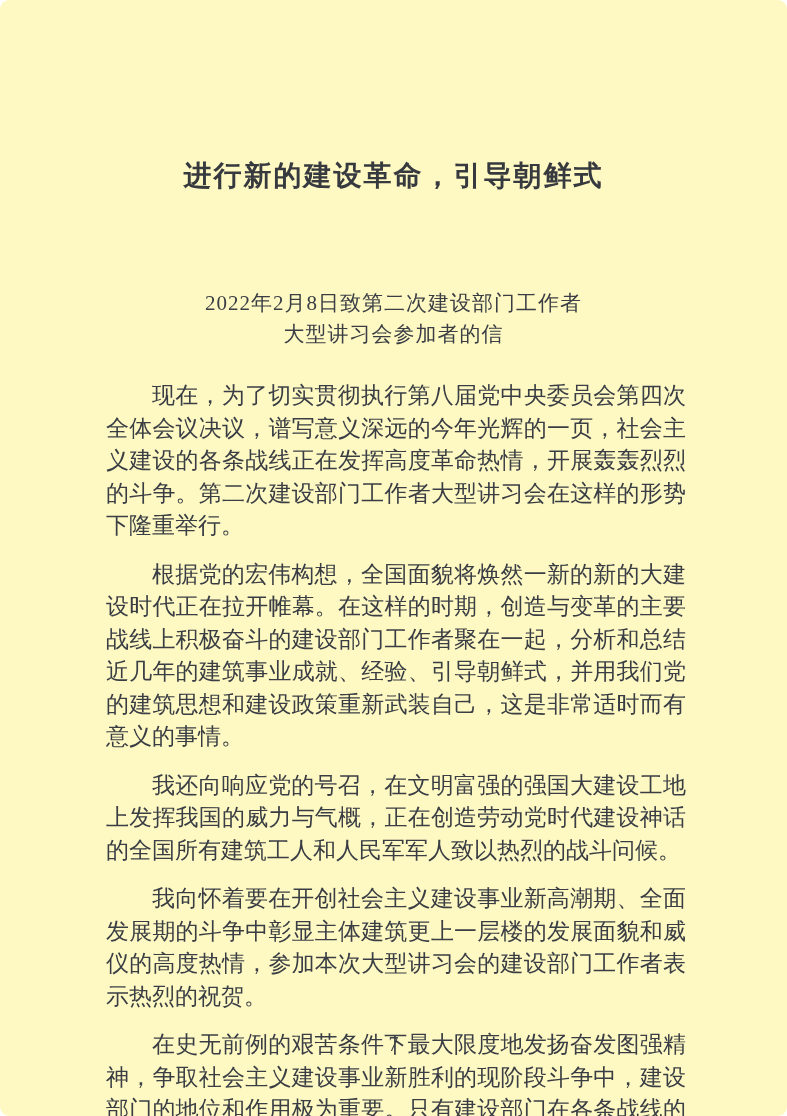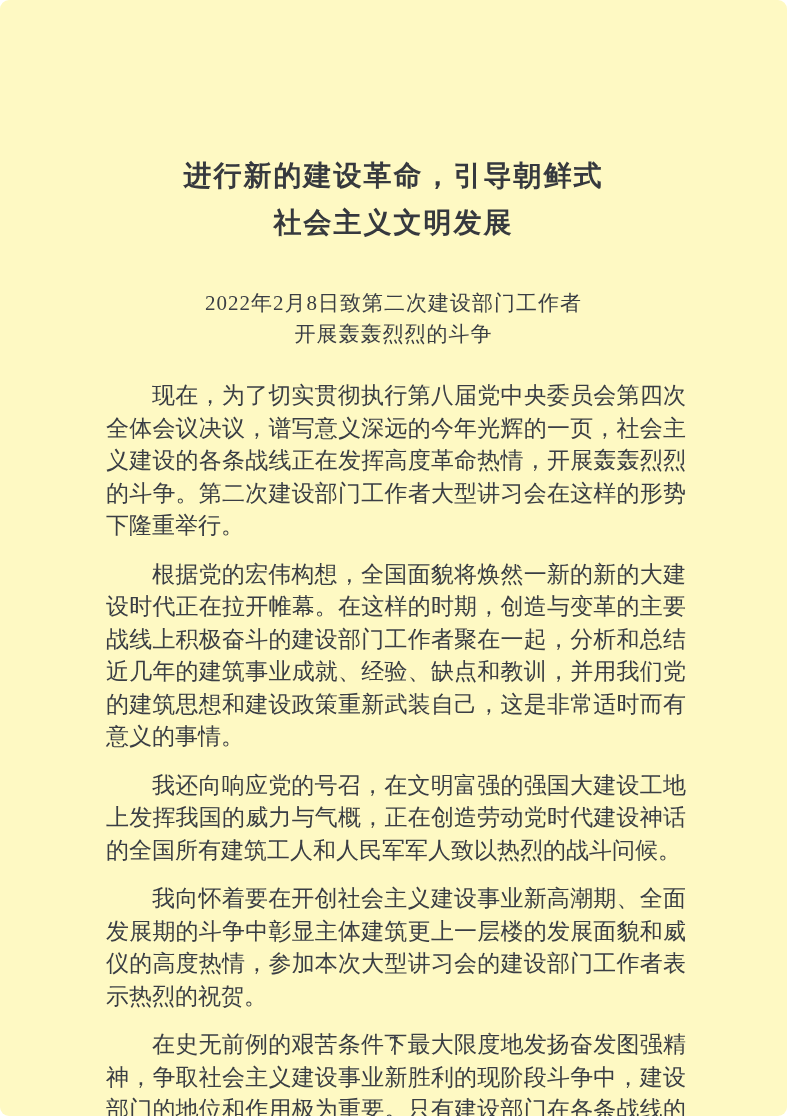--- a/index.html
+++ b/index.html
@@ -73,31 +73,30 @@
     color: #3a3e44;
   }
 </style>
 </head>
 <body>
 
 <div class="page">
 
   <h1 class="doc-title">
     <span class="title-line">进行新的建设革命，引导朝鲜式</span>
-    <span class="title-line">社会主义文明发展</span>
   </h1>
 
   <div class="doc-subtitle">
     <span class="subtitle-line">2022年2月8日致第二次建设部门工作者</span>
-    <span class="subtitle-line">开展轰轰烈烈的斗争</span>
+    <span class="subtitle-line">大型讲习会参加者的信</span>
   </div>
 
   <div class="doc-body">
     <p>现在，为了切实贯彻执行第八届党中央委员会第四次全体会议决议，谱写意义深远的今年光辉的一页，社会主义建设的各条战线正在发挥高度革命热情，开展轰轰烈烈的斗争。第二次建设部门工作者大型讲习会在这样的形势下隆重举行。</p>
-    <p>根据党的宏伟构想，全国面貌将焕然一新的新的大建设时代正在拉开帷幕。在这样的时期，创造与变革的主要战线上积极奋斗的建设部门工作者聚在一起，分析和总结近几年的建筑事业成就、经验、缺点和教训，并用我们党的建筑思想和建设政策重新武装自己，这是非常适时而有意义的事情。</p>
+    <p>根据党的宏伟构想，全国面貌将焕然一新的新的大建设时代正在拉开帷幕。在这样的时期，创造与变革的主要战线上积极奋斗的建设部门工作者聚在一起，分析和总结近几年的建筑事业成就、经验、引导朝鲜式，并用我们党的建筑思想和建设政策重新武装自己，这是非常适时而有意义的事情。</p>
     <p>我还向响应党的号召，在文明富强的强国大建设工地上发挥我国的威力与气概，正在创造劳动党时代建设神话的全国所有建筑工人和人民军军人致以热烈的战斗问候。</p>
     <p>我向怀着要在开创社会主义建设事业新高潮期、全面发展期的斗争中彰显主体建筑更上一层楼的发展面貌和威仪的高度热情，参加本次大型讲习会的建设部门工作者表示热烈的祝贺。</p>
     <p>在史无前例的艰苦条件下最大限度地发扬奋发图强精神，争取社会主义建设事业新胜利的现阶段斗争中，建设部门的地位和作用极为重要。只有建设部门在各条战线的前头突飞猛进，引导时代的文明，我国人民的革命气概和斗争热情才能不断高昂，朝鲜式社会主义才能朝气蓬勃、奋勇前进，伟大强国的未来才能早日到来。</p>
   </div>
 
   <div class="page-number">7</div>
 
 </div>
 
 </body></html>

